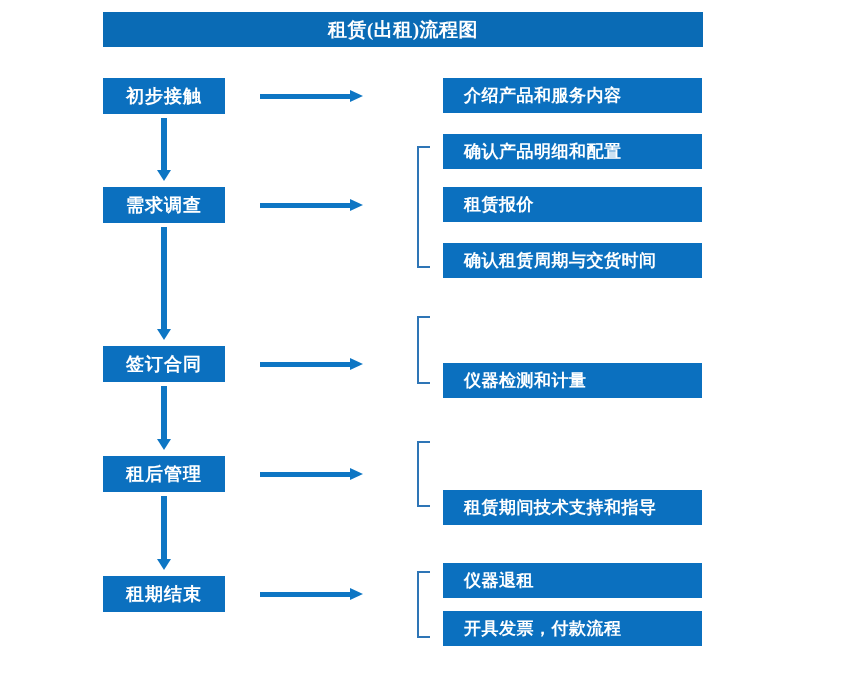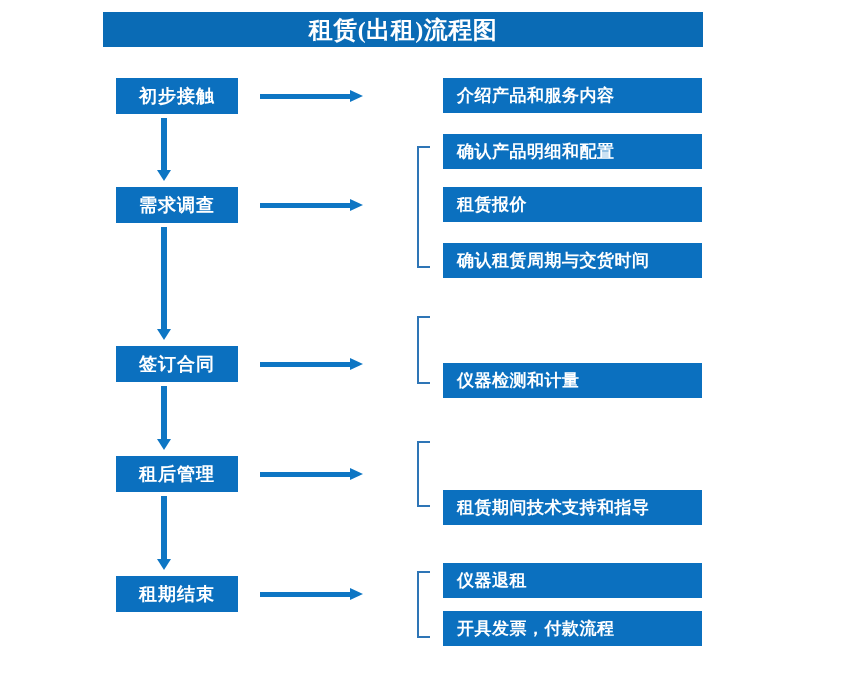--- a/index.html
+++ b/index.html
@@ -12,43 +12,43 @@
   }
   .canvas{position:absolute;left:0;top:0;width:844px;height:688px;}
 
   
   .title-bar{
     position:absolute;
     left:103px;top:12px;width:600px;height:35px;
     background:#0a6bb5;
     color:#ffffff;
     display:flex;align-items:center;justify-content:center;
-    font-size:24px;font-weight:bold;
+    font-size:19px;font-weight:bold;
     letter-spacing:.5px;
   }
 
   
   .stage-box{
     position:absolute;
-    left:116px;width:122px;height:36px;
+    left:103px;width:122px;height:36px;
     background:#0b70bf;
     color:#ffffff;
     display:flex;align-items:center;justify-content:center;
     font-size:18px;font-weight:bold;
     letter-spacing:1px;
   }
 
   
   .detail-box{
     position:absolute;
     left:443px;width:259px;height:35px;
     background:#0b70bf;
     color:#ffffff;
     display:flex;align-items:center;
-    padding-left:14px;
+    padding-left:21px;
     box-sizing:border-box;
     font-size:17px;font-weight:bold;
     letter-spacing:.5px;
   }
 
   
   .h-arrow{position:absolute;height:12px;}
   .h-arrow .shaft{
     position:absolute;left:0;top:4px;
     width:92px;height:5px;background:#0e76c4;

